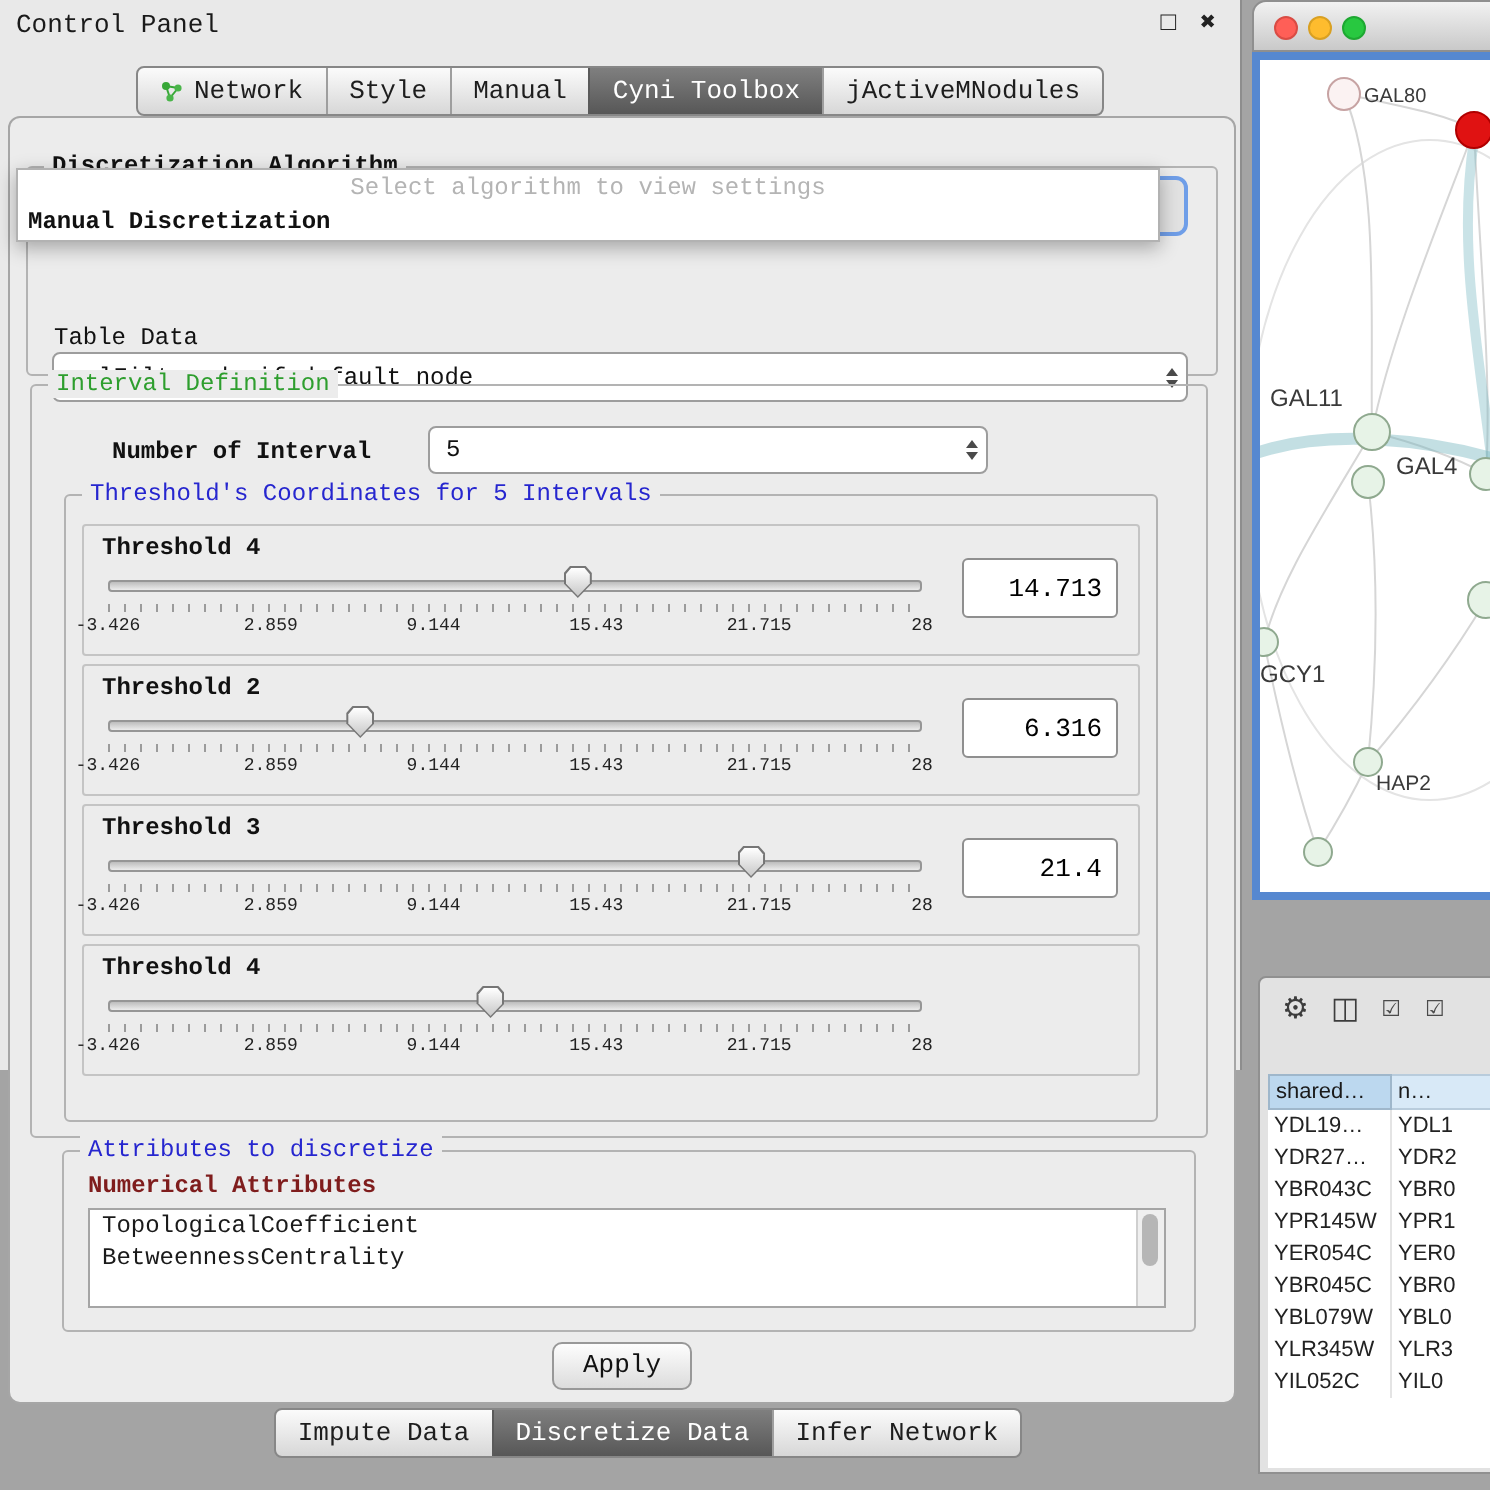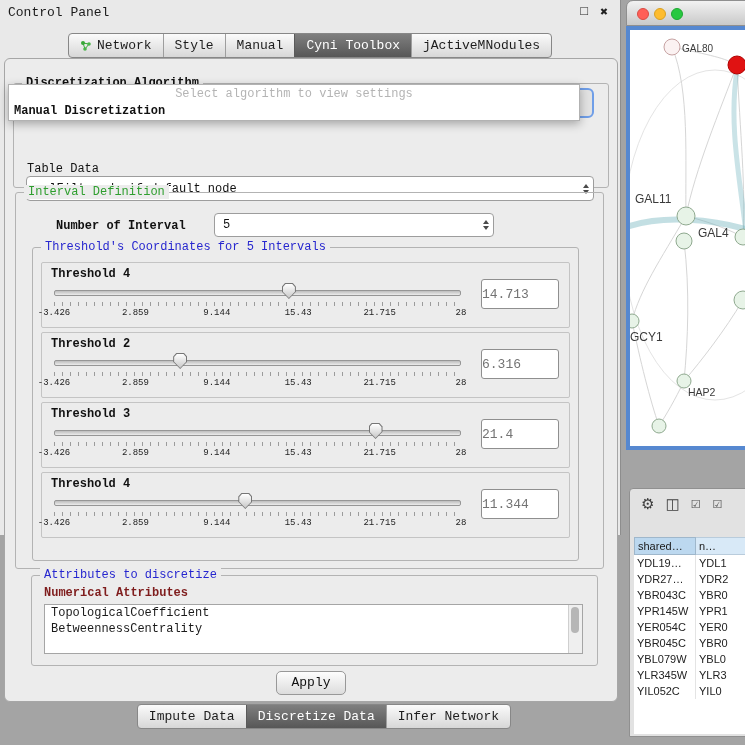--- a/index.html
+++ b/index.html
@@ -61,21 +61,21 @@
   .thumb{position:absolute;top:0;width:14px;height:16px;z-index:3;}
   .thumb .outer{position:absolute;inset:0;background:#767676;
     clip-path:polygon(22% 0,78% 0,100% 22%,100% 55%,50% 100%,0 55%,0 22%);}
   .thumb .inner{position:absolute;inset:1px;background:linear-gradient(#ffffff,#c8c8c8);
     clip-path:polygon(22% 0,78% 0,100% 22%,100% 55%,50% 100%,0 55%,0 22%);}
   .ticks{position:absolute;left:0;right:0;top:19px;height:4px;
     background:repeating-linear-gradient(to right,#9b9b9b 0,#9b9b9b 1px,transparent 1px,transparent 8px);}
   .scale{position:absolute;left:0;right:0;top:25px;height:11px;font-size:9px;color:#222;}
   .scale span{position:absolute;transform:translateX(-50%);white-space:nowrap;}
   .th-value{position:absolute;right:10px;top:16px;width:78px;height:30px;background:#fff;border:1px solid #8f8f8f;
-    border-radius:3px;font-size:13px;color:#737373;text-align:left;line-height:30px;padding-right:7px;box-sizing:border-box;}
+    border-radius:3px;font-size:13px;color:#000000;text-align:right;line-height:30px;padding-right:7px;box-sizing:border-box;}
 
   .attr-box{left:26px;top:516px;width:565px;height:89px;}
   .attr-sub{position:absolute;left:12px;top:10px;font-size:12px;font-weight:bold;color:#7f1d1d;}
   .attr-list{position:absolute;left:12px;top:28px;right:14px;height:48px;background:#fff;border:1px solid #a5a5a5;overflow:hidden;}
   .attr-item{font-size:12px;color:#1a1a1a;line-height:16px;padding-left:6px;white-space:nowrap;}
   .attr-scroll{position:absolute;right:0;top:0;bottom:0;width:13px;background:#efefef;border-left:1px solid #cfcfcf;}
   .attr-thumb{position:absolute;left:2px;top:2px;width:8px;height:26px;background:#b6b6b6;border-radius:4px;}
 
   .apply-btn{position:absolute;left:50%;transform:translateX(-50%);top:612px;width:68px;height:22px;
     background:linear-gradient(#fdfdfd,#dcdcdc);border:1px solid #989898;border-radius:5px;
@@ -254,21 +254,20 @@
               <div class="ticks"></div>
               <div class="scale">
                 <span style="left:0%">-3.426</span>
                 <span style="left:20%">2.859</span>
                 <span style="left:40%">9.144</span>
                 <span style="left:60%">15.43</span>
                 <span style="left:80%">21.715</span>
                 <span style="left:100%">28</span>
               </div>
             </div>
-            <div class="th-value">11.344</div>
           </div>
         </fieldset>
       </fieldset>
 
       <fieldset class="gb attr-box">
         <span class="gb-title t-blue">Attributes to discretize</span>
         <span class="attr-sub">Numerical Attributes</span>
         <div class="attr-list">
           <div class="attr-item">TopologicalCoefficient</div>
           <div class="attr-item">BetweennessCentrality</div>

